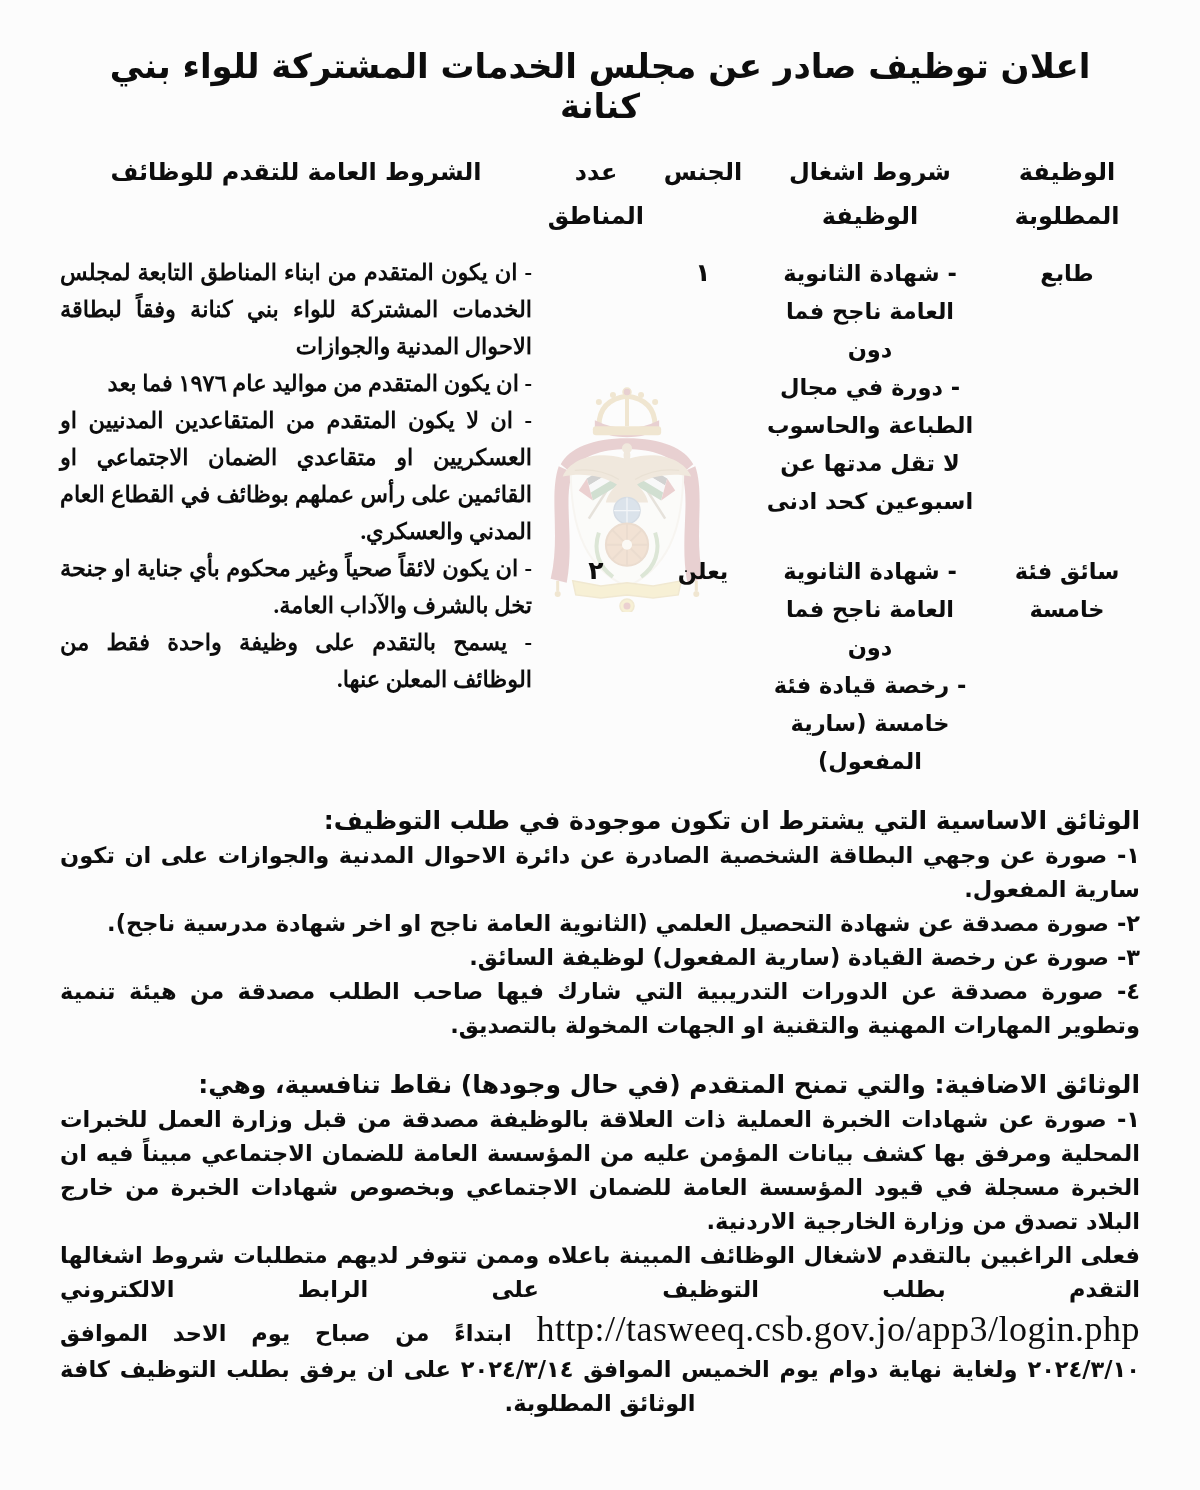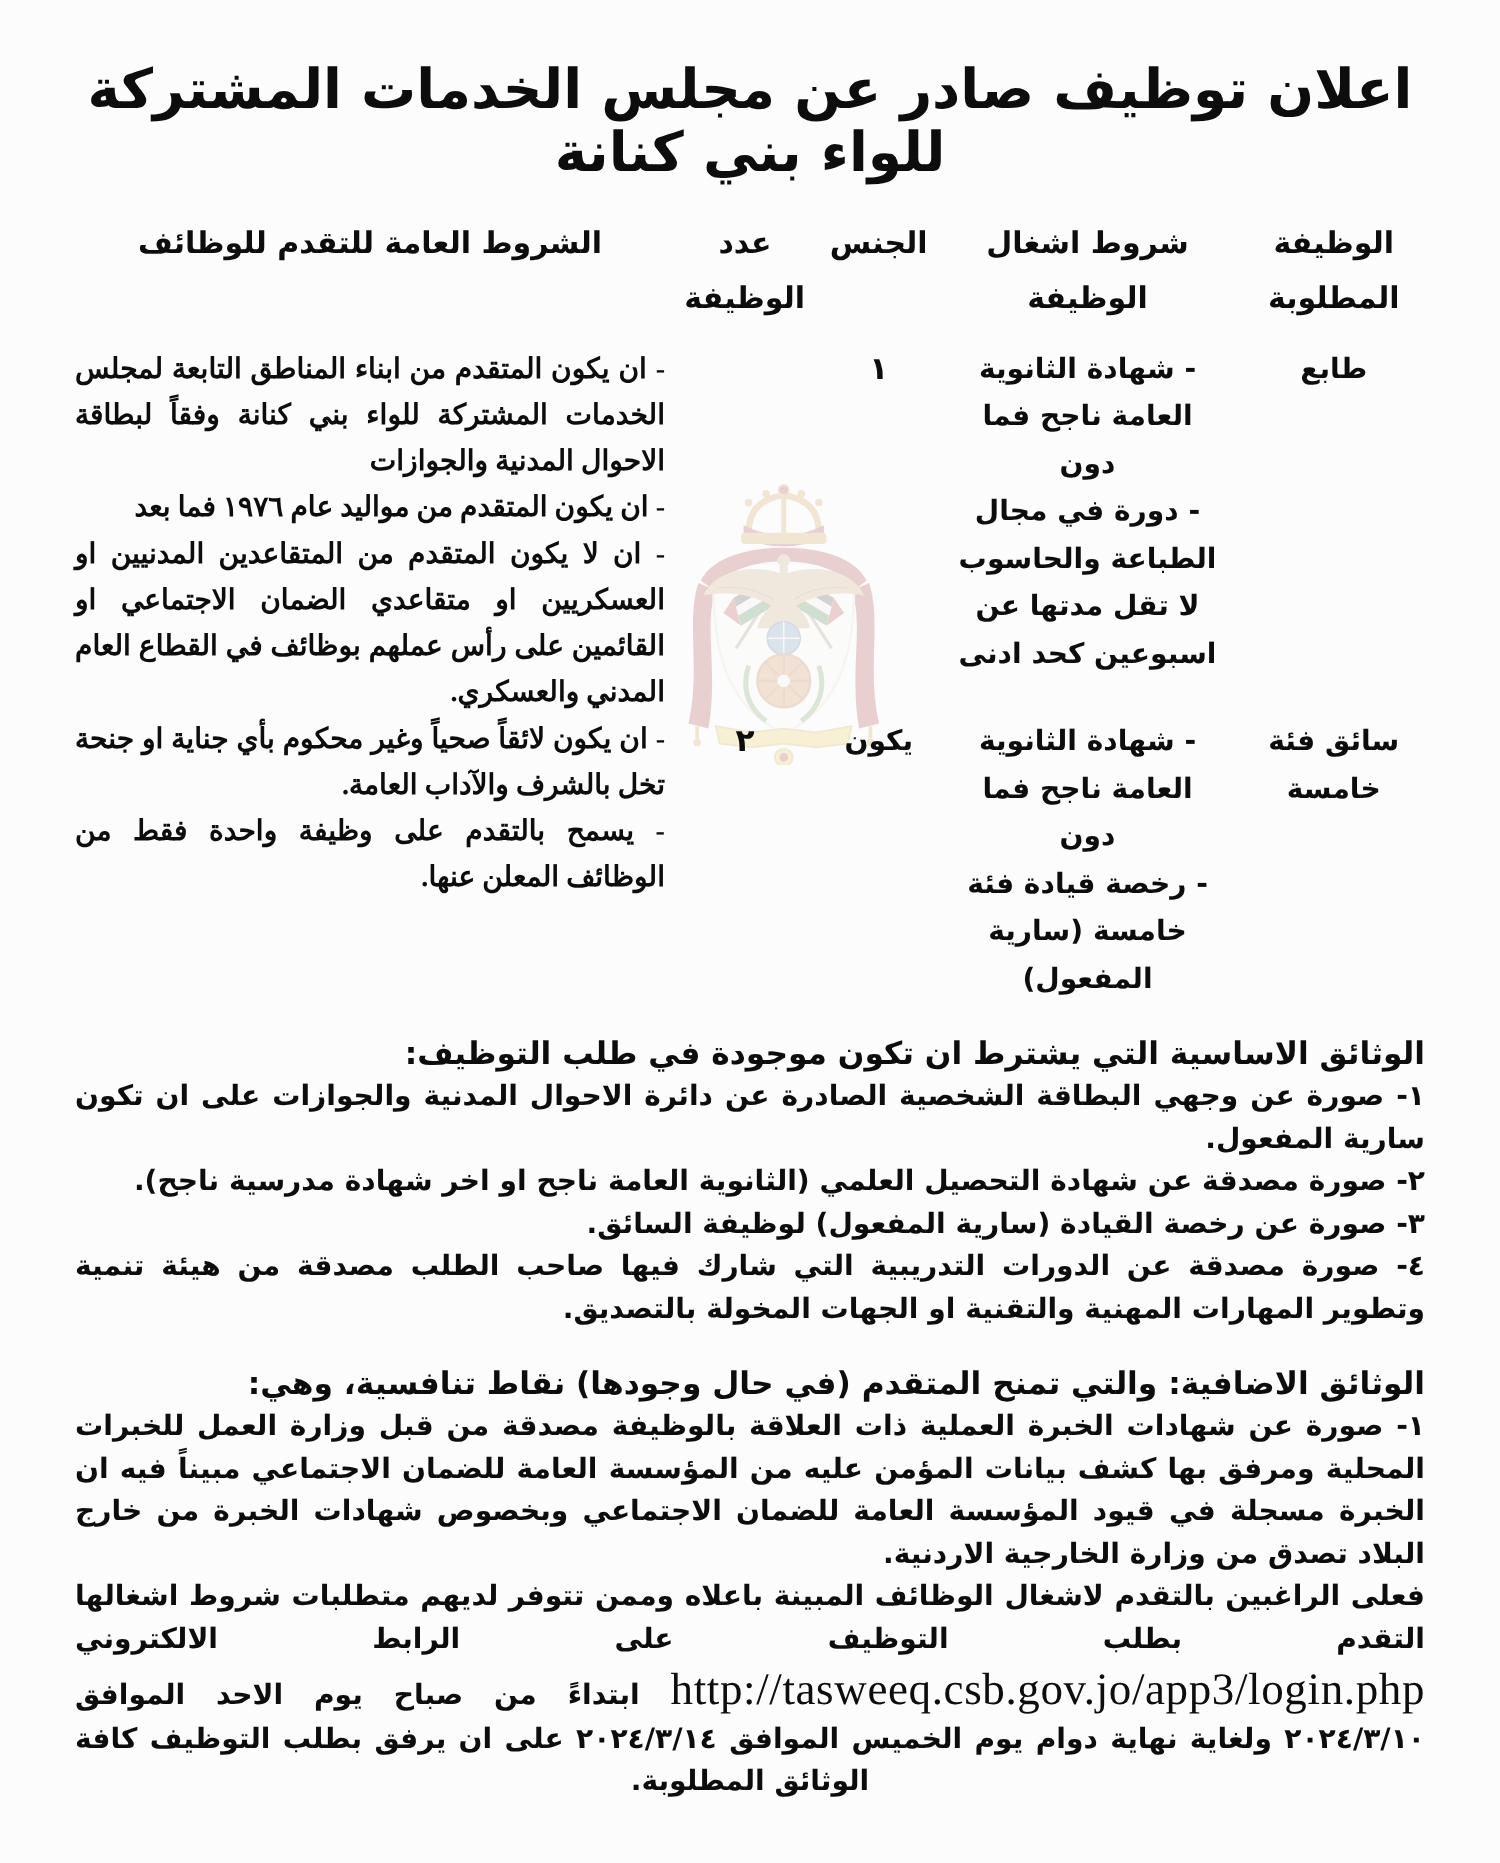--- a/index.html
+++ b/index.html
@@ -4,21 +4,21 @@
 <style>
   html,body { margin:0; padding:0; }
   .page {
     position:relative; width:1200px; height:1490px;
     background:#fcfcfc; overflow:hidden;
     font-family:"DejaVu Sans", sans-serif;
     font-weight:bold; color:#0d0d0d;
   }
   .content { position:relative; z-index:1; padding:0 60px; }
 
-  .title { font-size:44px; text-align:center; margin:46px 10px 0; }
+  .title { font-size:34px; text-align:center; margin:46px 10px 0; }
 
   .intro {
     font-size:24px; line-height:51px; margin:14px 0 0;
     text-align:justify; text-align-last:center;
   }
 
   
   .jobs-table {
     display:grid; direction:rtl;
     grid-template-columns:146px 216px 86px 96px 1fr;
@@ -125,40 +125,40 @@
   <div class="content" dir="rtl">
 
     <h1 class="title">اعلان توظيف صادر عن مجلس الخدمات المشتركة للواء بني كنانة</h1>
 
 
     <div class="jobs-table">
 
       <div class="th">الوظيفة المطلوبة</div>
       <div class="th">شروط اشغال الوظيفة</div>
       <div class="th">الجنس</div>
-      <div class="th">عدد الوظيفة</div>
+      <div class="th">عدد المناطق</div>
       <div class="th">الشروط العامة للتقدم للوظائف</div>
 
       <div class="cell gr2 r1h">طابع</div>
       <div class="cell gr2 r1h">- شهادة الثانوية العامة ناجح فما دون
 - دورة في مجال الطباعة والحاسوب لا تقل مدتها عن اسبوعين كحد ادنى</div>
       <div class="cell gr2 r1h count-cell">١</div>
 
       <div class="general-cell">
         <p>- ان يكون المتقدم من ابناء المناطق التابعة لمجلس الخدمات المشتركة للواء بني كنانة وفقاً لبطاقة الاحوال المدنية والجوازات</p>
         <p>- ان يكون المتقدم من مواليد عام ١٩٧٦ فما بعد</p>
         <p>- ان لا يكون المتقدم من المتقاعدين المدنيين او العسكريين او متقاعدي الضمان الاجتماعي او القائمين على رأس عملهم بوظائف في القطاع العام المدني والعسكري.</p>
         <p>- ان يكون لائقاً صحياً وغير محكوم بأي جناية او جنحة تخل بالشرف والآداب العامة.</p>
         <p>- يسمح بالتقدم على وظيفة واحدة فقط من الوظائف المعلن عنها.</p>
       </div>
 
       <div class="cell gr3 r2h">سائق فئة خامسة</div>
       <div class="cell gr3 r2h">- شهادة الثانوية العامة ناجح فما دون
 - رخصة قيادة فئة خامسة (سارية المفعول)</div>
-      <div class="cell gr3 r2h">يكون</div>
+      <div class="cell gr3 r2h">يعلن</div>
       <div class="cell gr3 r2h count-cell">٢</div>
     </div>
 
     <div class="docs">
       <p class="section-heading">الوثائق الاساسية التي يشترط ان تكون موجودة في طلب التوظيف:</p>
       <p class="doc-item">١- صورة عن وجهي البطاقة الشخصية الصادرة عن دائرة الاحوال المدنية والجوازات على ان تكون سارية المفعول.</p>
       <p class="doc-item">٢- صورة مصدقة عن شهادة التحصيل العلمي (الثانوية العامة ناجح او اخر شهادة مدرسية ناجح).</p>
       <p class="doc-item">٣- صورة عن رخصة القيادة (سارية المفعول) لوظيفة السائق.</p>
       <p class="doc-item">٤- صورة مصدقة عن الدورات التدريبية التي شارك فيها صاحب الطلب مصدقة من هيئة تنمية وتطوير المهارات المهنية والتقنية او الجهات المخولة بالتصديق.</p>
     </div>

